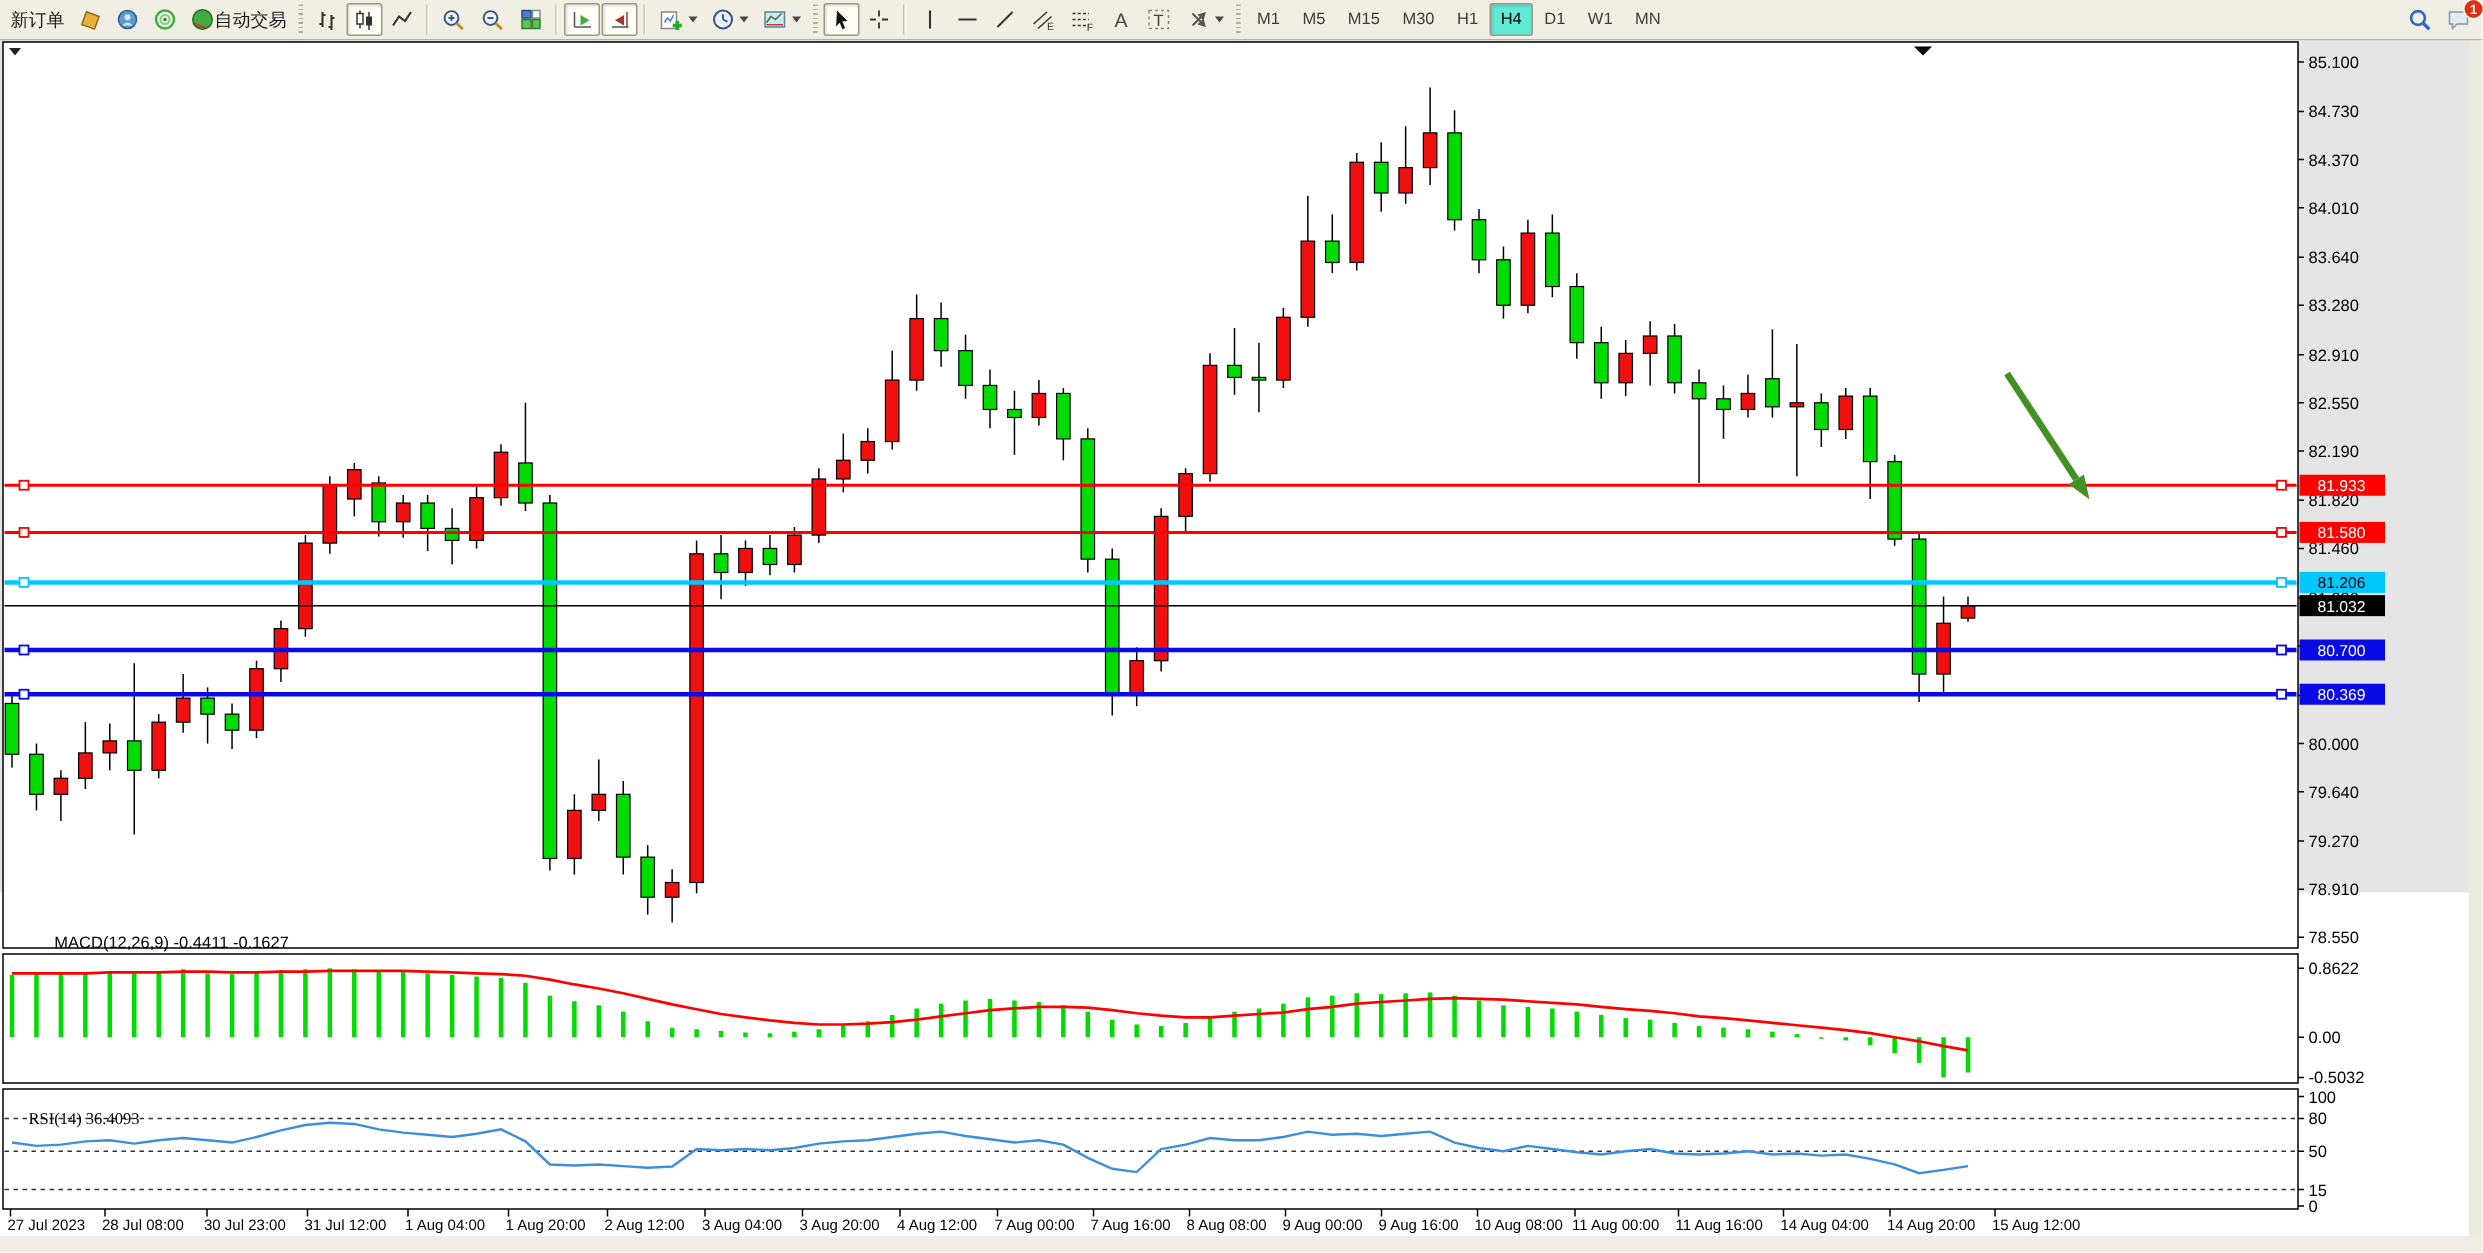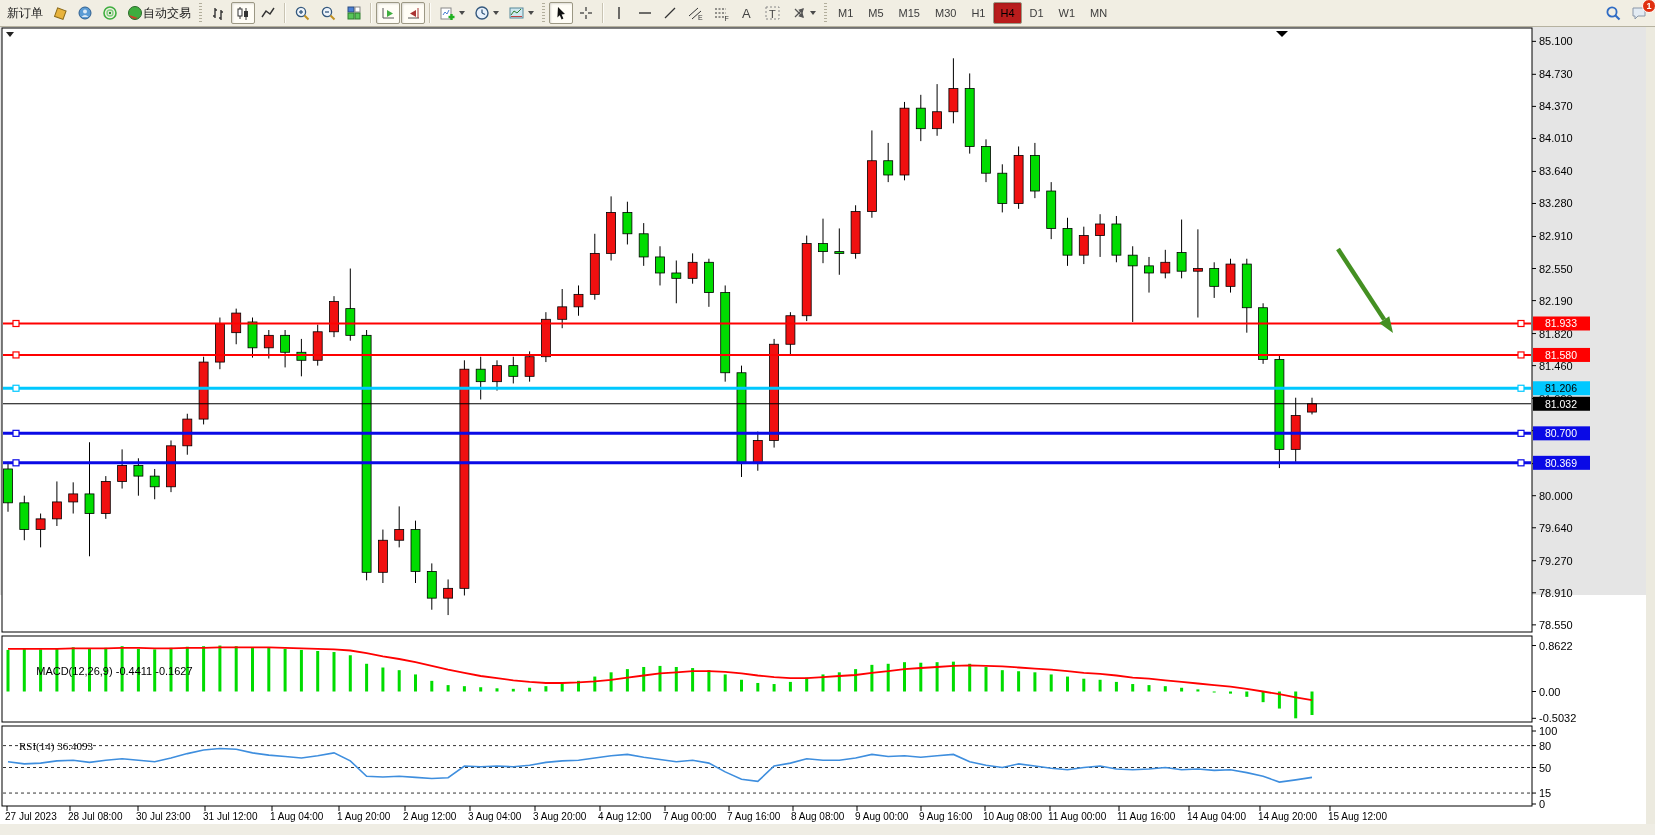--- a/index.html
+++ b/index.html
@@ -1,25 +1,25 @@
 <!DOCTYPE html>
 <html><head>
 <meta charset="utf-8">
 <style>
   html,body{margin:0;padding:0;width:1655px;height:835px;overflow:hidden;
     font-family:"Liberation Sans",sans-serif;background:#fff;}
   .toolbar{height:27px;background:#f1eee3;border-bottom:1px solid #b6b2a0;
     display:flex;align-items:center;padding:0 3px;gap:1px;box-sizing:border-box;}
-  .tb-btn{height:22px;min-width:24px;display:flex;align-items:center;justify-content:flex-start;
+  .tb-btn{height:22px;min-width:24px;display:flex;align-items:center;justify-content:center;
     border:1px solid transparent;border-radius:2px;padding:0 3px;box-sizing:border-box;cursor:default;}
   .tb-btn.pressed{border-color:#9c9884;background:#fffdf6;box-shadow:inset 1px 1px 2px rgba(0,0,0,.14);}
   .tb-text{font-size:12px;color:#1a1a1a;white-space:nowrap;}
   .tf-btn{font-size:11px;color:#3c3c3c;padding:0 6px;height:22px;display:flex;align-items:center;
     border:1px solid transparent;border-radius:2px;box-sizing:border-box;}
-  .tf-btn.pressed{border-color:#9c9884;background:#b91c1c;box-shadow:inset 1px 1px 2px rgba(0,0,0,.14);color:#000;text-align:right;}
+  .tf-btn.pressed{border-color:#9c9884;background:#5eead4;box-shadow:inset 1px 1px 2px rgba(0,0,0,.14);color:#000;text-align:right;}
   .sep{width:1px;height:20px;background:#c9c4b3;border-right:1px solid #fdfcf7;margin:0 3px;}
   .grip{width:3px;height:20px;margin:0 3px;
     background:repeating-linear-gradient(to bottom,#b2ae9c 0 1px,transparent 1px 3px);}
   .caret{width:0;height:0;border-left:3px solid transparent;border-right:3px solid transparent;
     border-top:4px solid #4a4a4a;margin-left:3px;}
   .spacer{flex:1;}
   .chat-wrap{position:relative;}
   .badge{position:absolute;top:-4px;right:-5px;background:#e03010;color:#fff;font-size:9px;
     font-weight:bold;border-radius:7px;min-width:12px;height:12px;line-height:12px;text-align:center;
     border:1px solid #fff;}
@@ -728,19 +728,19 @@
         <line x1="1330" y1="779" x2="1330" y2="784" stroke="#000"></line>
         <text x="1328" y="793" font-family="Liberation Sans, sans-serif" font-size="10" fill="#000">15 Aug 12:00</text>
       </g>
       <rect x="0" y="797" width="1655" height="11" fill="#efede4"></rect>
     </svg>
 
   <div class="overlay-label chart-title">
     <span class="title-tri"></span>
   </div>
 
-  <div class="overlay-label ind-label" style="left:8px;top:626px;padding-left:16px;">
+  <div class="overlay-label ind-label" style="left:8px;top:584px;padding-left:16px;">
     <span>MACD(12,26,9)</span> <span>-0.4411 -0.1627</span>
   </div>
   <div class="overlay-label ind-label" style="left:8px;top:701px;font-family:Liberation Serif, serif;">
     <span>RSI(14)</span> <span>36.4093</span>
   </div>
 </div>
 
 </body></html>

